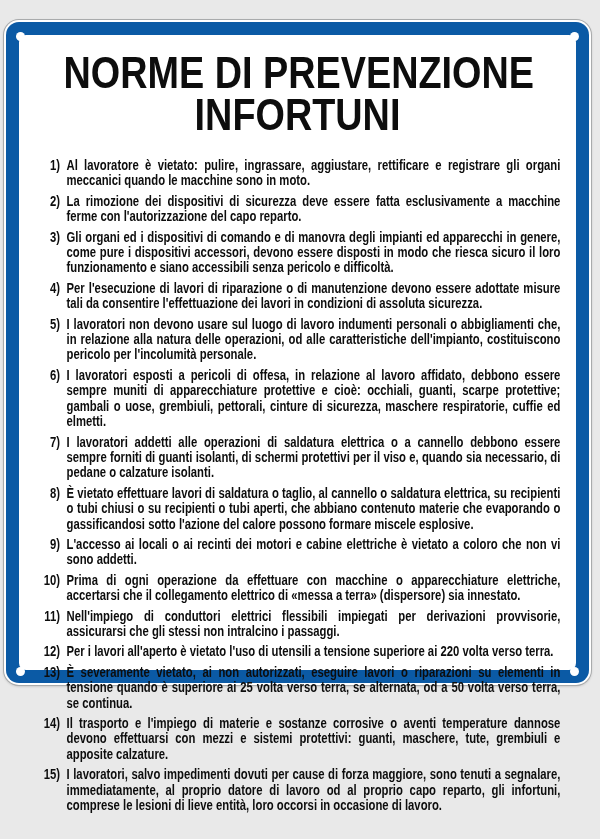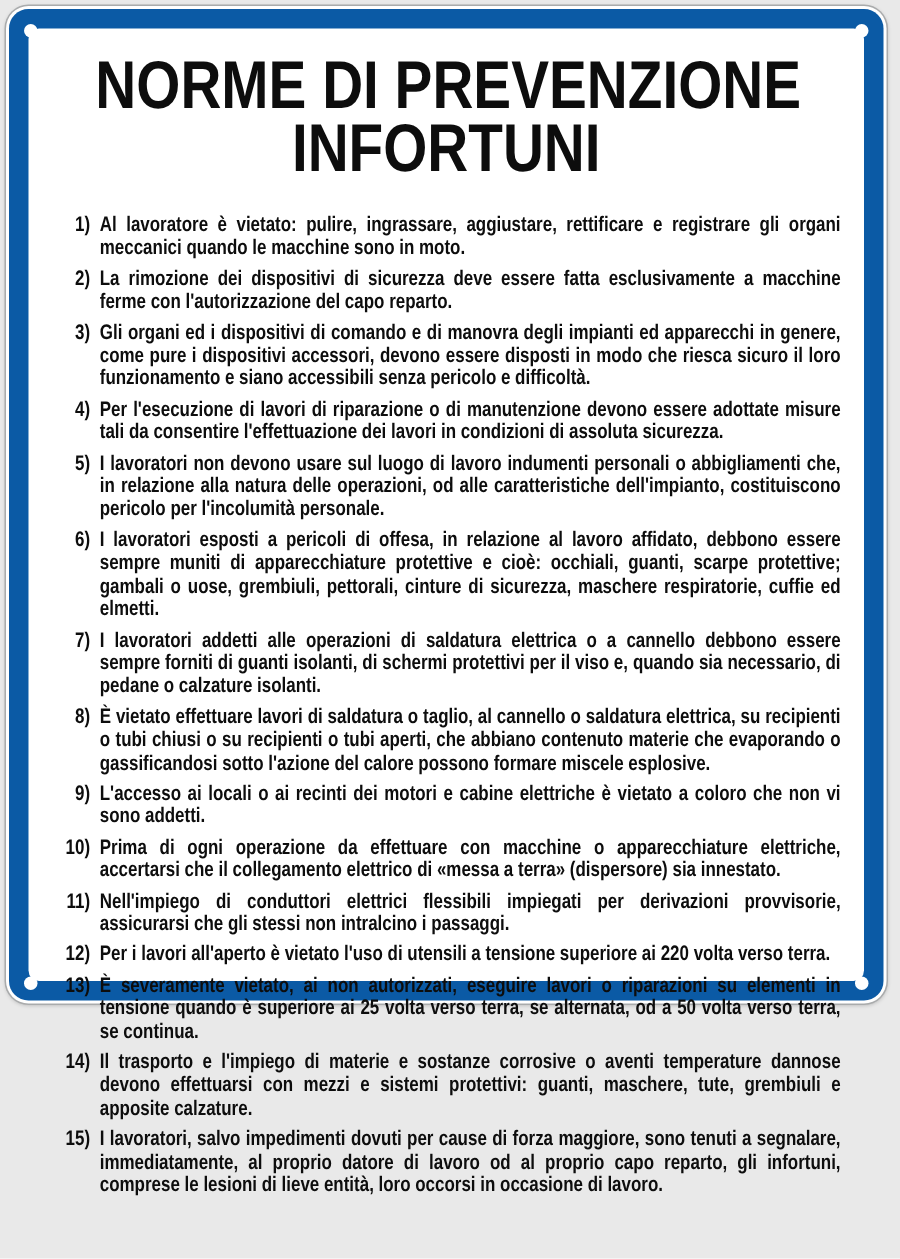--- a/index.html
+++ b/index.html
@@ -6,21 +6,21 @@
   body {
     width: 600px;
     height: 839px;
     position: relative;
     background: #e9e9e9;
     font-family: "Liberation Sans", sans-serif;
     overflow: hidden;
   }
   .sign {
     position: absolute;
-    left: 4px; top: 4px;
+    left: 4px; top: 20px;
     width: 587px; height: 665px;
     background: #ffffff;
     border-radius: 15px;
     box-shadow: 0 0 0 1px #a9abac, 0 1px 3px rgba(0,0,0,0.25);
   }
   .frame {
     position: absolute;
     left: 2px; top: 2px; right: 2px; bottom: 2px;
     background: #0b5aa5;
     border-radius: 13px;

